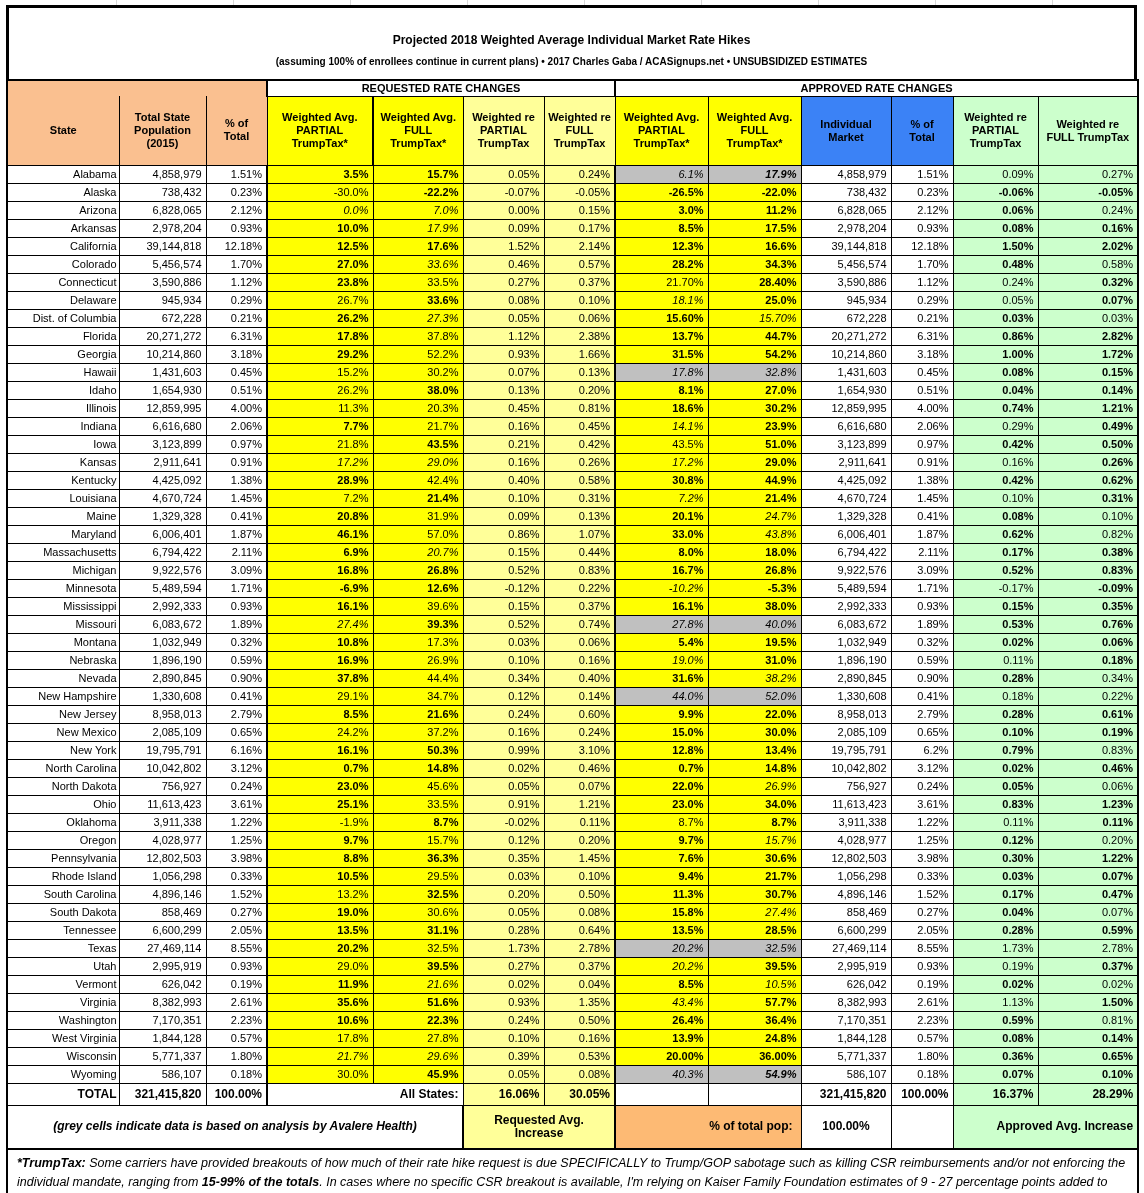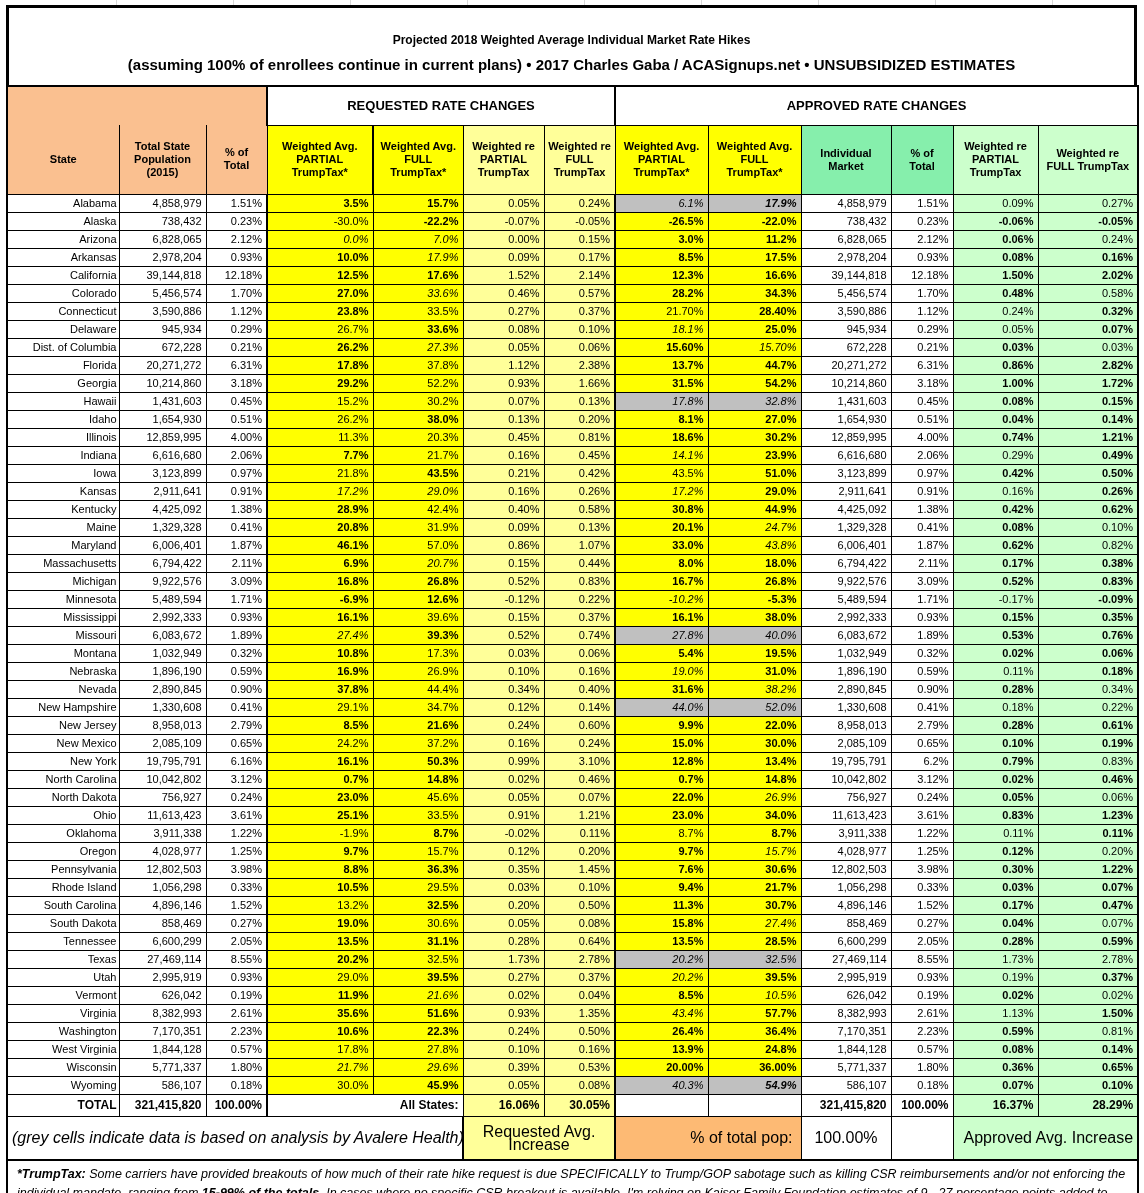--- a/index.html
+++ b/index.html
@@ -1,47 +1,47 @@
 <!DOCTYPE html>
 <html style="--peach: #FAC090; --yellow: #FFFF00; --pale: #FFFF99; --green: #CCFFCC; --grey: #C0C0C0;"><head>
 <meta charset="utf-8">
 <style>
   html,body{margin:0;padding:0;background:#fff;font-family:"Liberation Sans","DejaVu Sans",sans-serif;color:#000;}
   .page{width:1144px;position:relative;}
   .grid-strip{height:5px;background:repeating-linear-gradient(90deg,#fff 0 116px,#d8d8d8 116px 117px);}
   .wrap{margin:0 7px 0 6px;}
   .title-box{border:3px solid #000;border-bottom:none;text-align:center;padding:25px 6px 12px 6px;background:#fff;}
   .title-line1{font-weight:bold;font-size:12px;margin-bottom:9px;}
-  .title-line2{font-weight:bold;font-size:15px;}
+  .title-line2{font-weight:bold;font-size:10px;}
   table.tbl{border-collapse:collapse;table-layout:fixed;width:1131px;border:2px solid #000;}
   .tbl th,.tbl td{border:1px solid #000;overflow:hidden;white-space:nowrap;}
   .tbl th{white-space:pre-line;font-weight:bold;text-align:center;vertical-align:middle;}
-  .group-hdr{font-size:13px;background:#fff;height:39px;border-radius:10px;}
+  .group-hdr{font-size:11px;background:#fff;height:16px;border-radius:10px;}
   .col-hdr th{font-size:11px;height:66px;line-height:13px;}
   .hdr-peach{background:var(--peach);font-size:13px;}
   .hdr-yel{background:var(--yellow);}
   .hdr-pale{background:var(--pale);}
   .hdr-grn{background:var(--green);}
-  .hdr-white{background:#86efac;}
+  .hdr-white{background:#3b82f6;}
   .tbl td{font-size:11px;height:15px;line-height:13px;padding:1px 4px;text-align:right;vertical-align:middle;}
   td.c-state{background:#fff;padding-right:2px;}
   td.c-num{background:#fff;}
   td.c-yel{background:var(--yellow);}
   td.c-pale{background:var(--pale);}
   td.c-grn{background:var(--green);}
   td.grey{background:var(--grey);}
   .fb{font-weight:bold;}
   .fi{font-style:italic;}
   
   .tbl tbody td:nth-child(4),.tbl tbody td:nth-child(8){border-left-width:2px;}
   .col-hdr th:nth-child(1),.col-hdr th:nth-child(5){border-left-width:2px;}
   .group-hdr th:nth-child(2),.group-hdr th:nth-child(3){border-left-width:2px;}
   tr.total-row td{font-weight:bold;font-size:12px;height:19px;}
   tr.total-row td.sep1,tr.total-row td.sep2{border-left-width:2px;}
-  tr.footer-row td{height:40px;font-size:16px;font-weight:normal;}
+  tr.footer-row td{height:40px;font-size:12px;font-weight:bold;}
   .note-cell{font-style:italic;text-align:center !important;background:#fff;}
   .reqavg-cell{background:var(--pale);text-align:center !important;white-space:pre-line !important;line-height:15px;border-left-width:2px !important;}
   .pctpop-cell{background:#fdba74;text-align:right !important;padding-right:8px !important;border-left-width:2px !important;}
   .pctval-cell{background:#fff;text-align:center !important;}
   .blank-cell{background:#fff;}
   .appavg-cell{background:var(--green);text-align:center;}
   .footnote-box{border:2px solid #000;border-top:none;padding:4px 9px 6px 9px;font-size:12.5px;font-style:italic;line-height:19px;background:#fff;width:1111px;}
   .fn-bold{font-weight:bold;}
 </style>
 </head>
@@ -379,20 +379,35 @@
             <td class="c-pale">0.40%</td>
             <td class="c-pale">0.58%</td>
             <td class="c-yel fb">30.8%</td>
             <td class="c-yel fb">44.9%</td>
             <td class="c-num">4,425,092</td>
             <td class="c-num">1.38%</td>
             <td class="c-grn fb">0.42%</td>
             <td class="c-grn fb">0.62%</td>
           </tr>
           <tr>
+            <td class="c-state">Louisiana</td>
+            <td class="c-num">4,670,724</td>
+            <td class="c-num">1.45%</td>
+            <td class="c-yel">7.2%</td>
+            <td class="c-yel fb">21.4%</td>
+            <td class="c-pale">0.10%</td>
+            <td class="c-pale">0.31%</td>
+            <td class="c-yel fi">7.2%</td>
+            <td class="c-yel fb">21.4%</td>
+            <td class="c-num">4,670,724</td>
+            <td class="c-num">1.45%</td>
+            <td class="c-grn">0.10%</td>
+            <td class="c-grn fb">0.31%</td>
+          </tr>
+          <tr>
             <td class="c-state">Maine</td>
             <td class="c-num">1,329,328</td>
             <td class="c-num">0.41%</td>
             <td class="c-yel fb">20.8%</td>
             <td class="c-yel">31.9%</td>
             <td class="c-pale">0.09%</td>
             <td class="c-pale">0.13%</td>
             <td class="c-yel fb">20.1%</td>
             <td class="c-yel fi">24.7%</td>
             <td class="c-num">1,329,328</td>

